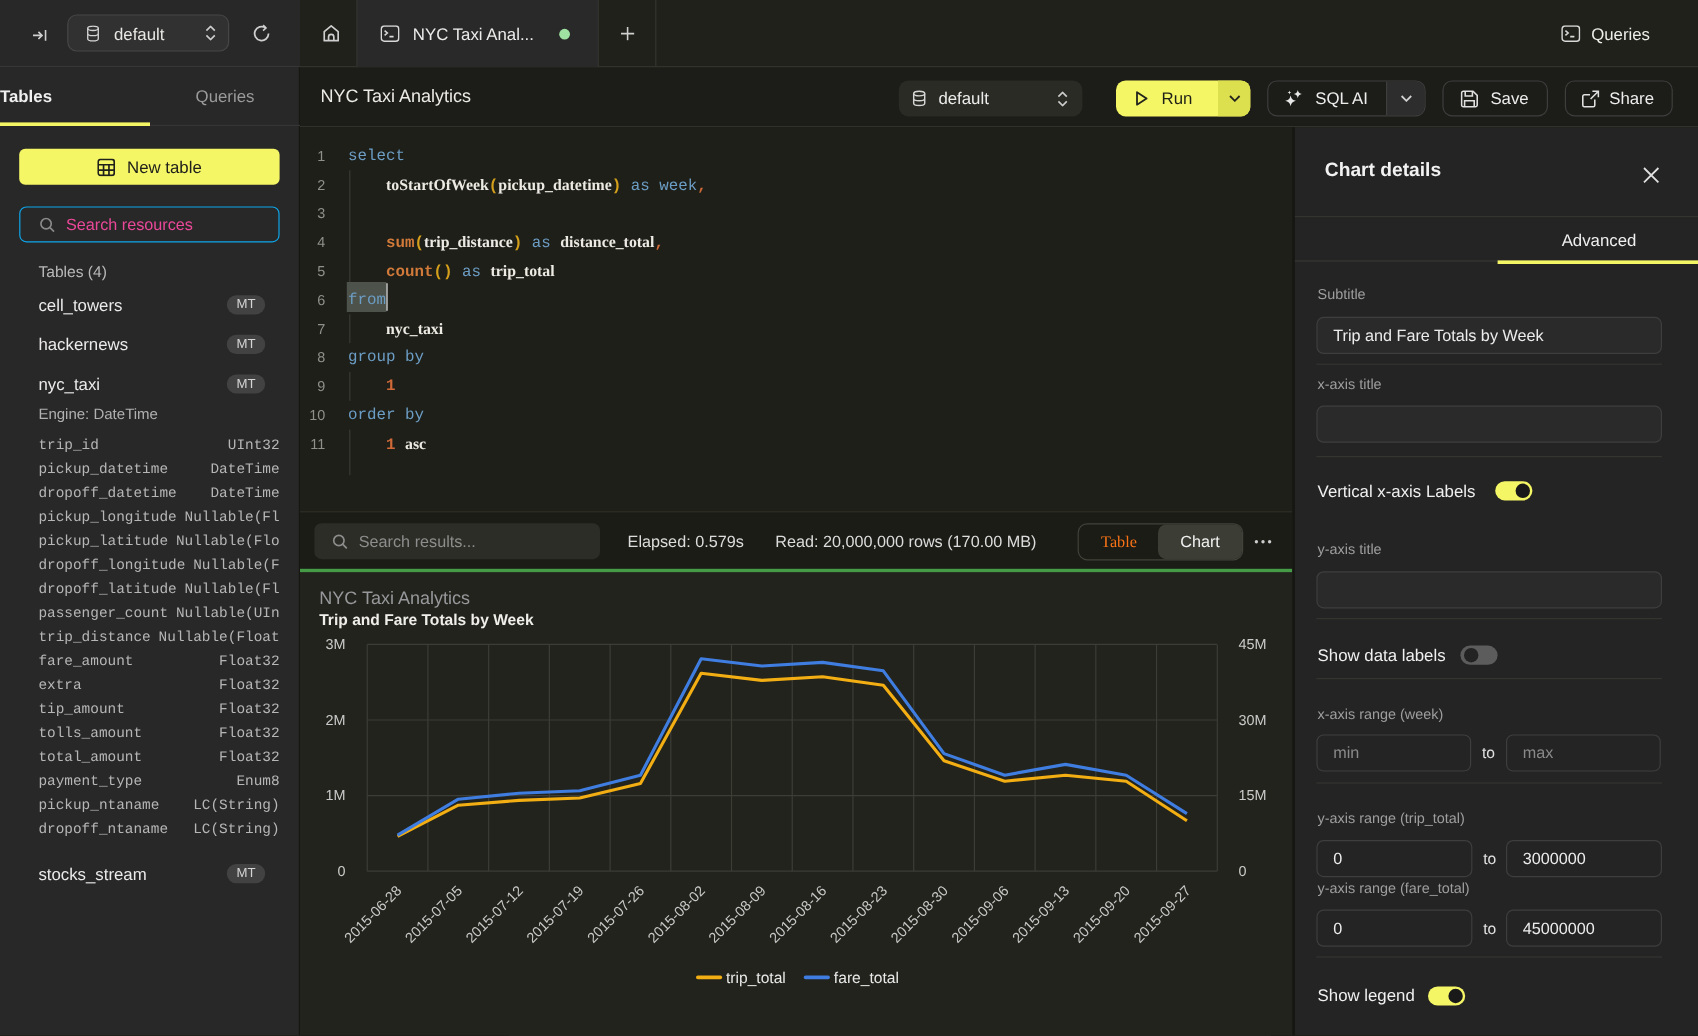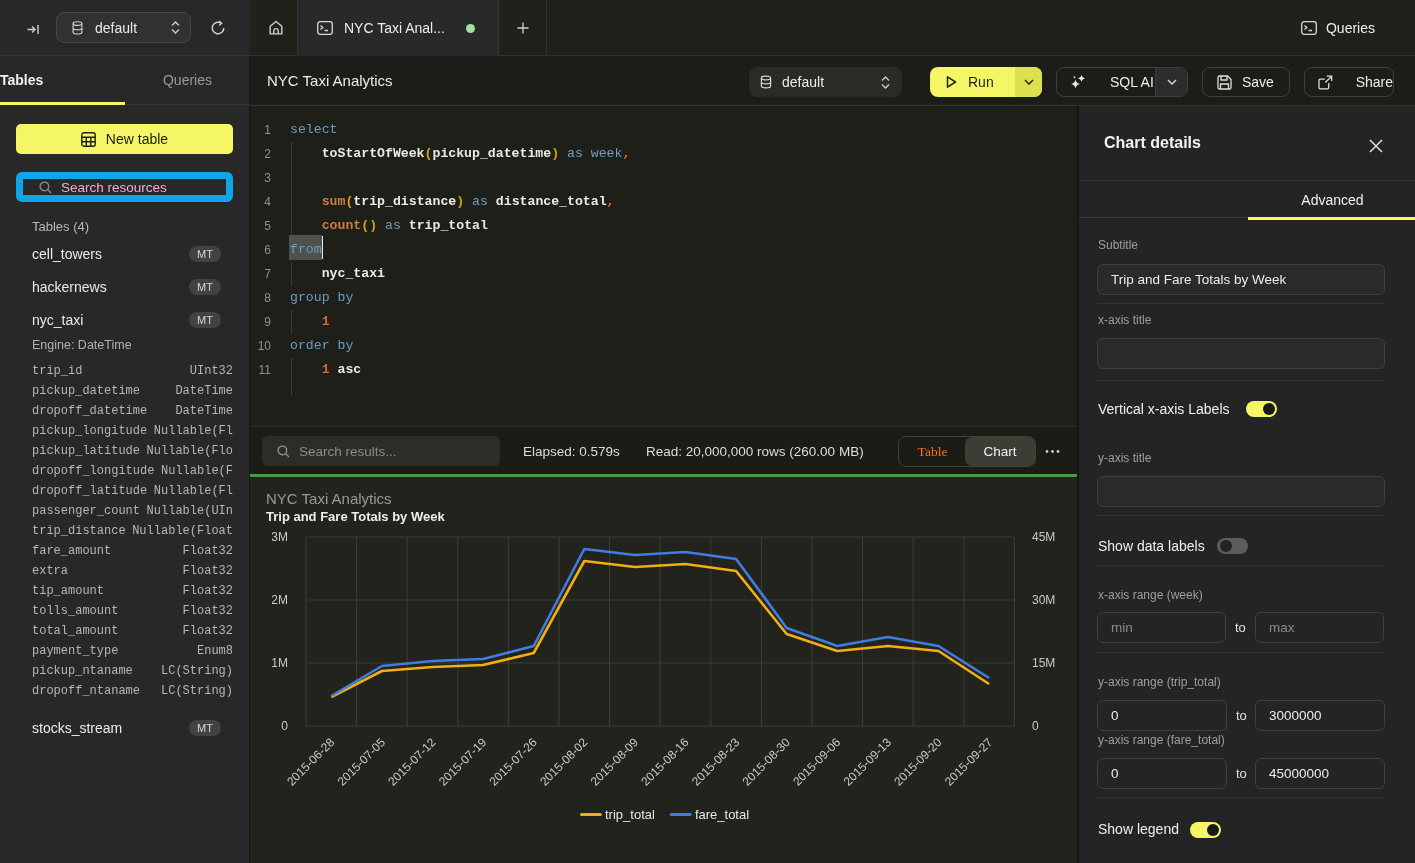--- a/index.html
+++ b/index.html
@@ -16,40 +16,40 @@
 .greendot { width:9px; height:9px; border-radius:50%; background:#9fe2a1; margin-left:21px; }
 #queriesbtn { position:absolute; right:40px; top:0; height:56px; display:flex; align-items:center; color:#ededea; font-size:14px; }
 
 
 #sidebar { position:absolute; left:0; top:56px; width:250px; height:807px; background:#282828; border-right:1px solid #161613; }
 #sbtabs { position:absolute; left:0; top:0; width:250px; height:49px; border-bottom:1px solid #353535; }
 #sbtabs .t1 { position:absolute; left:0; top:0; width:125px; height:49px; text-align:left; line-height:49px; color:#f0f0f0; font-size:14px; font-weight:bold; }
 #sbtabs .t2 { position:absolute; left:125px; top:0; width:125px; height:49px; text-align:center; line-height:49px; color:#9a9a9a; font-size:14px; }
 #sbtabs .yline { position:absolute; left:0; top:46px; width:125px; height:3px; background:#f5f666; }
 #newtable { position:absolute; left:16px; top:68px; width:217px; height:30px; background:#f5f666; border-radius:5px; display:flex; align-items:center; justify-content:center; color:#20211b; font-size:14px; }
-#sbsearch { position:absolute; left:16px; top:116px; width:217px; height:30px; border:7px solid #0ea5e9; border-radius:6px; display:flex; align-items:center; color:#f9a8d4; font-size:13.5px; }
+#sbsearch { position:absolute; left:16px; top:116px; width:217px; height:30px; border:1px solid #0ea5e9; border-radius:6px; display:flex; align-items:center; color:#ec4899; font-size:13.5px; }
 .sb-sec { position:absolute; left:32px; color:#b8b8b8; font-size:13px; }
 .sb-row { position:absolute; left:32px; width:189px; display:flex; align-items:center; justify-content:space-between; color:#eceaea; font-size:14px; }
 .mt { background:#424242; color:#d6d6d6; font-size:11px; border-radius:9px; padding:2px 8px; }
 .sb-eng { position:absolute; left:32px; color:#b0b0b0; font-size:12.5px; }
 .colrow { position:absolute; left:32px; width:201px; display:flex; justify-content:space-between; font-family:"Liberation Mono", monospace; font-size:12px; color:#b6b6b6; }
 
 
 #mainhdr { position:absolute; left:250px; top:57px; width:1165px; height:49px; background:#1c1d18; border-bottom:1px solid #31322b; }
 #mainhdr .title { position:absolute; left:17px; top:15px; color:#eceae4; font-size:15px; }
 .btn { position:absolute; top:10px; height:30px; border-radius:8px; display:flex; align-items:center; font-size:14px; color:#ededed; }
 .btn.outline { border:1px solid #3e3e3e; }
 
 
 #editor { position:absolute; left:250px; top:106px; width:827px; height:320px; background:#1e1f19; }
 .codeline { position:absolute; left:0; height:24px; line-height:24px; font-family:"Liberation Mono", monospace; font-size:13.2px; white-space:pre; }
 .lnum { position:absolute; width:21px; text-align:right; height:24px; line-height:24px; color:#8f9089; font-size:12px; font-family:"Liberation Sans",sans-serif; }
 .kw { color:#6c9dc4; }
 .fn { color:#d17a3a; font-weight:bold; }
-.id { color:#eceae2; font-weight:bold; }
+.id { color:#eceae2; font-weight:bold;font-family:Liberation Serif, serif; }
 .pa { color:#d4a01c; font-weight:bold; }
 .pu { color:#cf6a38; font-weight:bold; }
 .guide { position:absolute; width:1px; background:#3a3a34; left:41px; }
 
 
 #resbar { position:absolute; left:250px; top:426px; width:827px; height:48px; background:#1b1c16; border-top:1px solid #2e2f27; color:#d9d9d9; }
 #greenline { position:absolute; left:250px; top:474px; width:827px; height:3px; background:#469c46; }
 
 
 #chart { position:absolute; left:250px; top:477px; width:827px; height:386px; background:#22231c; }
@@ -255,42 +255,42 @@
           </svg>
       </div>
     </div>
 
     <div class="btn outline" style="left:806px;width:132px;overflow:hidden;">
       <svg style="margin-left:13px" width="16" height="16" viewBox="0 0 16 16" fill="#e8e8e8">
           <path d="M5.5 5.5 Q6.2 9.3 10 10 Q6.2 10.7 5.5 14.5 Q4.8 10.7 1 10 Q4.8 9.3 5.5 5.5 Z"></path>
           <path d="M11.5 1 Q12 3.9 14.9 4.4 Q12 4.9 11.5 7.8 Q11 4.9 8.1 4.4 Q11 3.9 11.5 1 Z"></path>
           <path d="M4.5 1.5 L4.9 2.7 L6.1 3.1 L4.9 3.5 L4.5 4.7 L4.1 3.5 L2.9 3.1 L4.1 2.7 Z"></path>
         </svg>
-      <span style="margin-left:24px">SQL AI</span>
+      <span style="margin-left:10px">SQL AI</span>
       <div style="position:absolute;right:0;top:0;width:32px;height:28px;background:#2d2d2d;border-left:1px solid #3e3e3e;display:flex;align-items:center;justify-content:center;">
         <svg width="10" height="6" viewBox="0 0 10 6" fill="none" stroke="#d0d0d0" stroke-width="1.5">
             <path d="M1 1 L5 5 L9 1"></path>
           </svg>
       </div>
     </div>
 
     <div class="btn outline" style="left:952px;width:88px;">
       <svg style="margin-left:14px" width="15" height="15" viewBox="0 0 15 15" fill="none" stroke="#e0e0e0" stroke-width="1.3">
           <path d="M1 2.5 A1.5 1.5 0 0 1 2.5 1 H10.5 L14 4.5 V12.5 A1.5 1.5 0 0 1 12.5 14 H2.5 A1.5 1.5 0 0 1 1 12.5 Z"></path>
           <path d="M4 1 V5 H10 V1 M3.5 14 V9 H11.5 V14"></path>
         </svg>
       <span style="margin-left:10px">Save</span>
     </div>
 
     <div class="btn outline" style="left:1054px;width:90px;">
       <svg style="margin-left:13px" width="15" height="15" viewBox="0 0 15 15" fill="none" stroke="#e0e0e0" stroke-width="1.3">
           <path d="M11 8 V12.7 A1.3 1.3 0 0 1 9.7 14 H2.3 A1.3 1.3 0 0 1 1 12.7 V5.3 A1.3 1.3 0 0 1 2.3 4 H7"></path>
           <path d="M9 1 H14 V6 M14 1 L7.5 7.5"></path>
         </svg>
-      <span style="margin-left:23px">Share</span>
+      <span style="margin-left:8px">Share</span>
     </div>
   </div>
 
   <div id="editor">
     <div class="guide" style="top:36px;height:96px"></div>
     <div class="guide" style="top:156px;height:24px"></div>
     <div class="guide" style="top:204px;height:24px"></div>
     <div class="guide" style="top:252px;height:38px"></div>
     <div style="position:absolute;left:39px;top:129px;width:33px;height:25px;background:#4d524b;"></div>
     <div style="position:absolute;left:71.5px;top:130px;width:1.5px;height:23px;background:#e8e8e8;"></div>
@@ -319,21 +319,21 @@
 
   <div id="resbar">
     <div style="position:absolute;left:12px;top:9px;width:238px;height:30px;background:#2c2d26;border-radius:6px;display:flex;align-items:center;color:#8d8d8d;font-size:13.5px;">
       <svg style="margin:0 9px 0 15px" width="13" height="13" viewBox="0 0 13 13" fill="none" stroke="#8d8d8d" stroke-width="1.4">
           <circle cx="5.4" cy="5.4" r="4.3"></circle>
           <path d="M8.7 8.7 L12 12"></path>
         </svg>
       Search results...
     </div>
     <div style="position:absolute;left:273px;top:0;height:48px;display:flex;align-items:center;font-size:13.5px;color:#dcdcdc;">Elapsed: 0.579s</div>
-    <div style="position:absolute;left:396px;top:0;height:48px;display:flex;align-items:center;font-size:13.5px;color:#dcdcdc;">Read: 20,000,000 rows (260.00 MB)</div>
+    <div style="position:absolute;left:396px;top:0;height:48px;display:flex;align-items:center;font-size:13.5px;color:#dcdcdc;">Read: 20,000,000 rows (170.00 MB)</div>
     <div style="position:absolute;left:648px;top:9px;width:138px;height:31px;border:1px solid #41423a;border-radius:8px;">
       <div style="position:absolute;left:0;top:0;width:67px;height:29px;display:flex;align-items:center;justify-content:center;color:#f97316;font-size:13.5px;font-family:Liberation Serif, serif;">Table</div>
       <div style="position:absolute;left:66px;top:0;width:70px;height:29px;background:#3c3d35;border-radius:7px;display:flex;align-items:center;justify-content:center;color:#f2f2f2;font-size:13.5px;">Chart</div>
     </div>
     <svg style="position:absolute;left:795px;top:22px" width="15" height="5" viewBox="0 0 15 5" fill="#cdcdcd">
         <circle cx="2" cy="2.5" r="1.4"></circle>
         <circle cx="7.5" cy="2.5" r="1.4"></circle>
         <circle cx="13" cy="2.5" r="1.4"></circle>
       </svg>
   </div>

